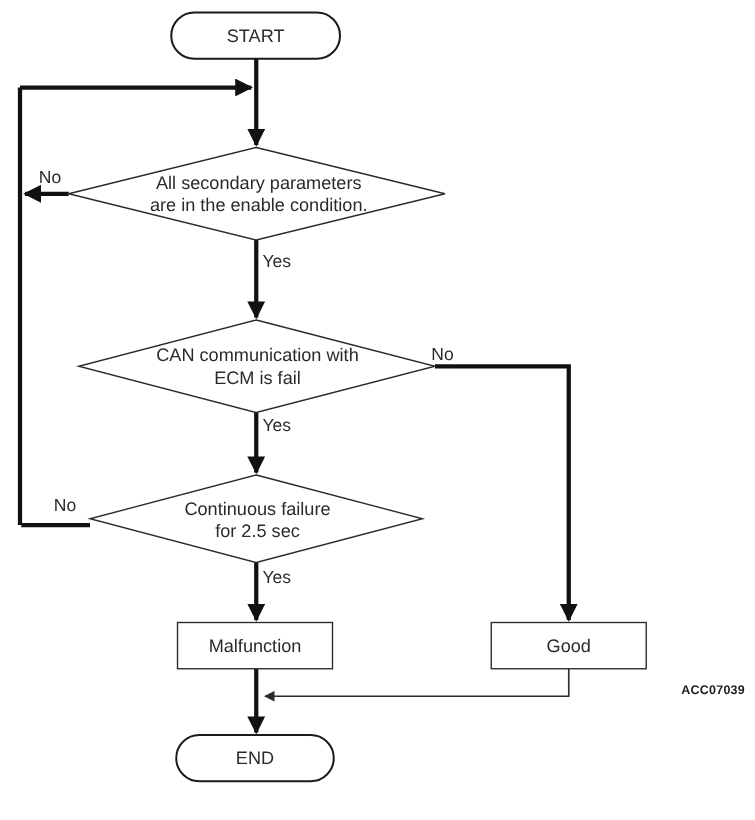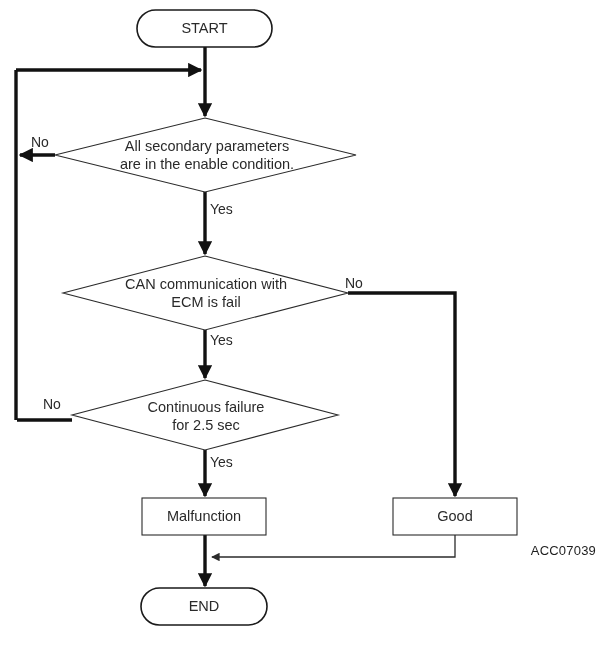--- a/index.html
+++ b/index.html
@@ -58,22 +58,22 @@
     font-size: 14px;
     fill: #2a2a2a;
     text-anchor: start;
     dominant-baseline: middle;
   }
   .corner-code {
     position: absolute;
     right: 8px;
     bottom: 12px;
     font-family: "Liberation Sans", sans-serif;
-    font-size: 13px;
-    font-weight: normal;
+    font-size: 10px;
+    font-weight: bold;
     color: #1d1d1d;
     letter-spacing: 0.2px;
   }
 </style>
 </head>
 <body>
 
 <div id="diagram-root">
 
   <svg id="flowchart" viewBox="0 0 604 656">

